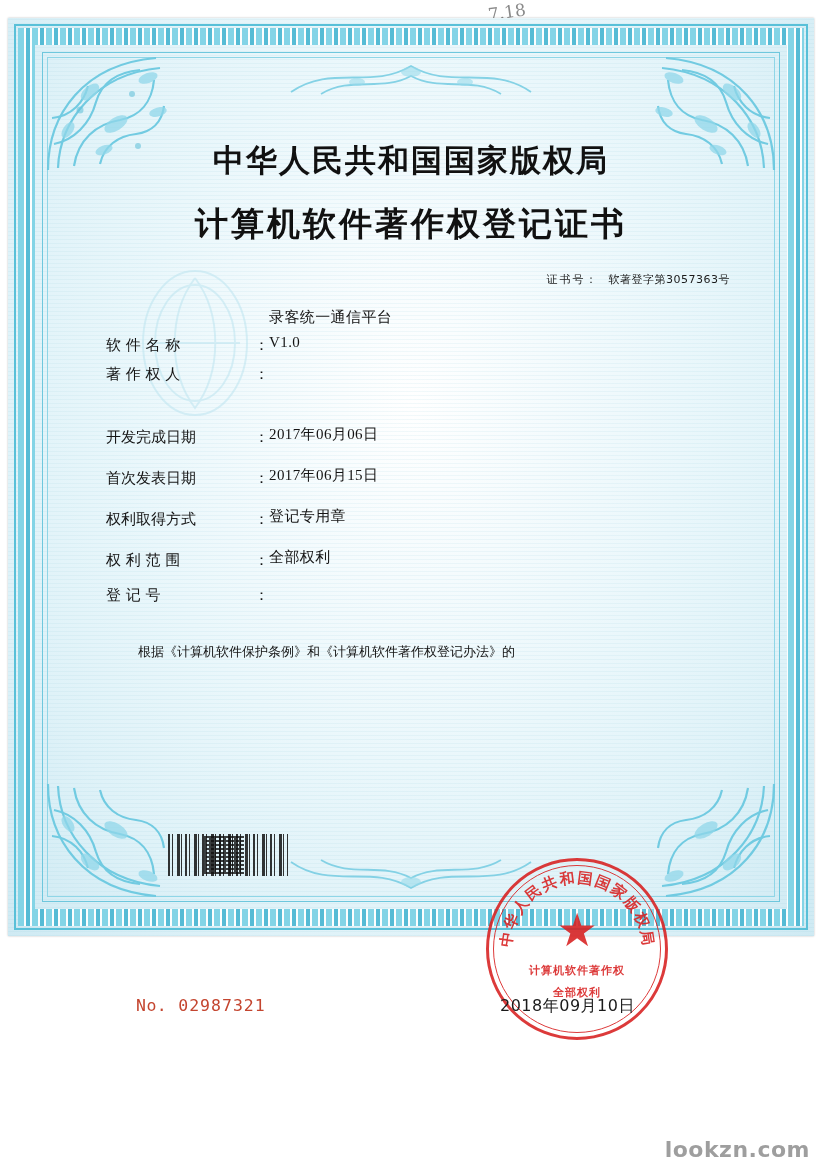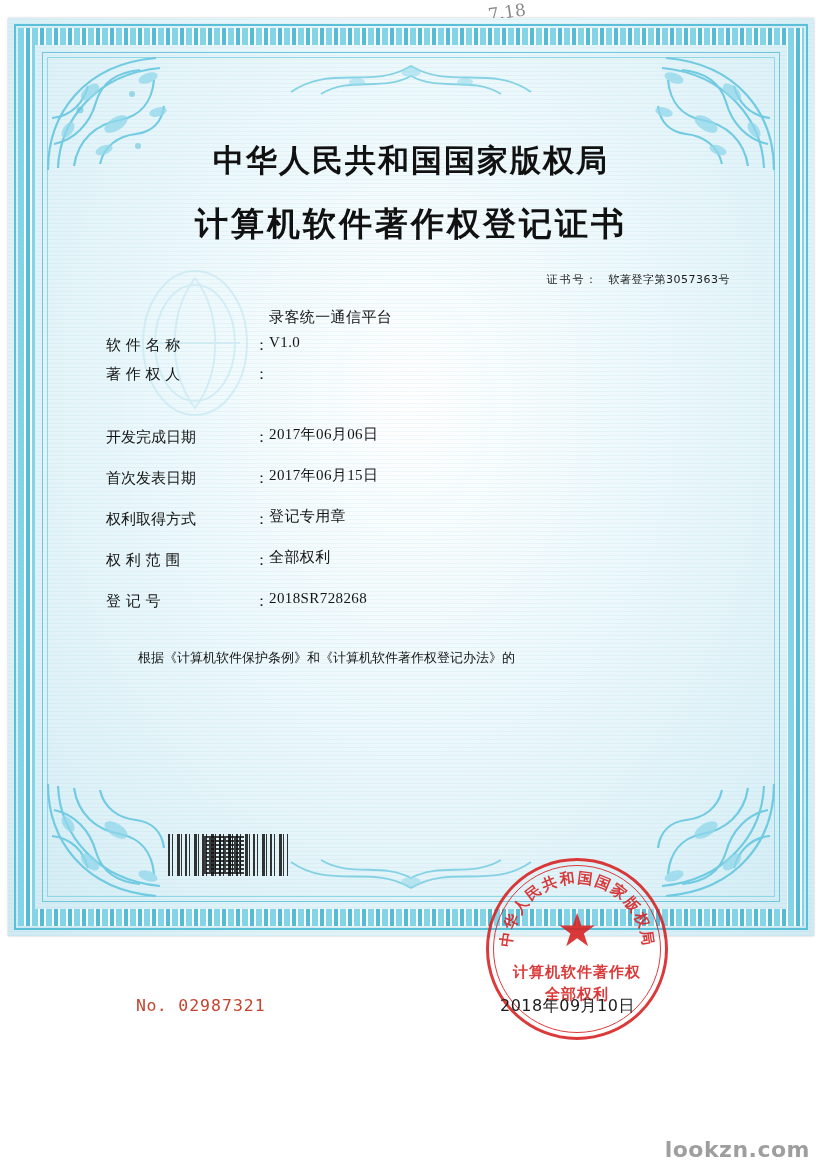--- a/index.html
+++ b/index.html
@@ -239,21 +239,21 @@
     font-weight: bold;
     fill: #d81f1f;
     letter-spacing: 2px;
   }
   .seal .seal-line1, .seal .seal-line2 {
     position: absolute;
     width: 100%;
     text-align: center;
     font-family: "DejaVu Serif", "Liberation Serif", serif;
     font-weight: bold;
-    font-size: 15px;
+    font-size: 11px;
     letter-spacing: 1px;
   }
   .seal .seal-line1 { top: 102px; }
   .seal .seal-line2 { top: 124px; }
 
   
   .serial {
     position: absolute;
     left: 128px;
     top: 978px;
@@ -480,23 +480,20 @@
         <span class="label">权 利 范 围</span>
         <span class="colon">：</span>
         <span class="value">
           <span class="line">全部权利</span>
         </span>
       </div>
 
       <div class="row">
         <span class="label">登 记 号</span>
         <span class="colon">：</span>
-        <span class="value">
-          <span class="line">2018SR728268</span>
-        </span>
       </div>
 
     </div>
 
     <div class="para">
       <span>根据《计算机软件保护条例》和《计算机软件著作权登记办法》的</span>
     </div>
   </div>
 
   <div class="barcode"></div>

